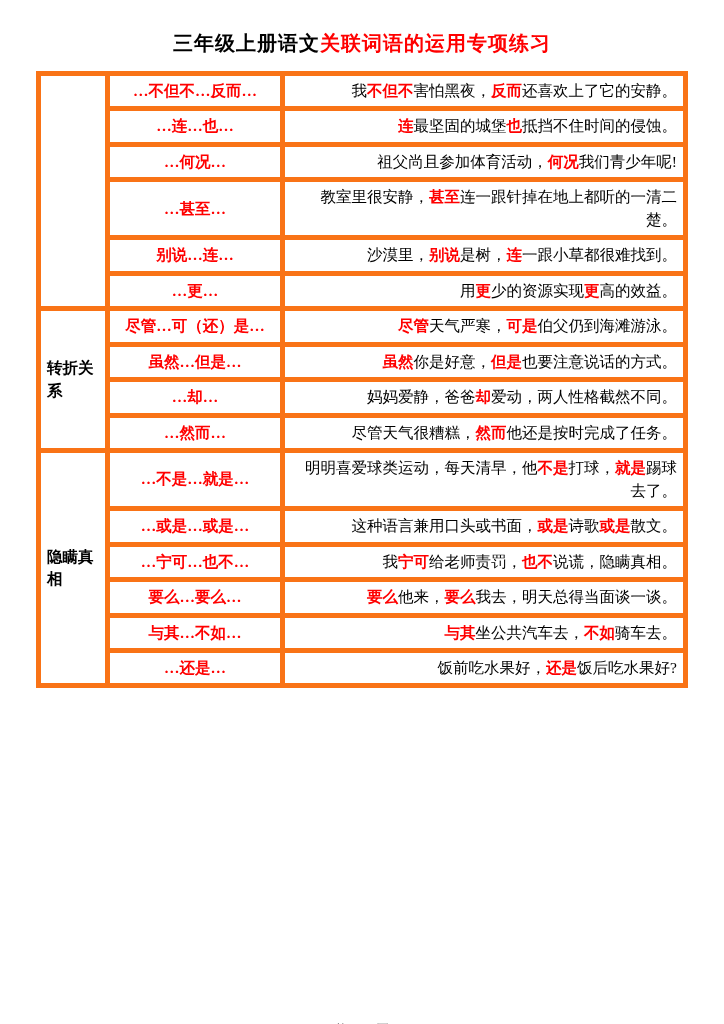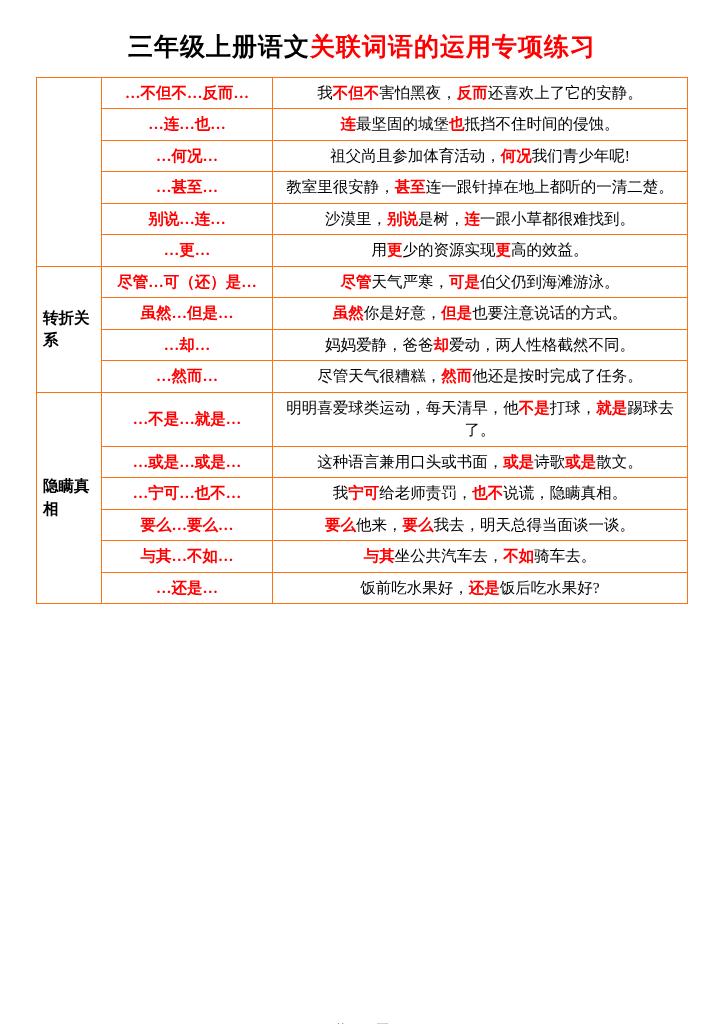--- a/index.html
+++ b/index.html
@@ -16,37 +16,37 @@
   }
   .page {
     width: 724px;
     height: 1024px;
     position: relative;
     box-sizing: border-box;
     padding: 0;
   }
   .title {
     text-align: center;
-    font-size: 25px;
+    font-size: 20px;
     font-weight: bold;
     letter-spacing: 1px;
     margin: 30px 0 14px 0;
     white-space: nowrap;
   }
   .title .t-black { color: #000000; }
   .title .t-red { color: #ff0000; }
 
   table.main {
     border-collapse: collapse;
     margin: 0 auto;
     width: 652px;
     table-layout: fixed;
   }
   table.main td {
-    border: 1px solid #f97316;
+    border: 5px solid #f97316;
     vertical-align: middle;
     padding: 4px 6px;
     font-size: 15.5px;
     line-height: 1.45;
   }
   td.cat {
     width: 52px;
     font-weight: bold;
     color: #000000;
     font-size: 16px;
@@ -59,21 +59,21 @@
     font-weight: bold;
     color: #ff0000;
     font-size: 16.5px;
     line-height: 1.45;
     padding: 5px 4px;
   }
   td.ex {
     color: #000000;
     font-size: 15.5px;
     padding: 5px 7px;
-    text-align: center;
+    text-align: right;
   }
   td.ex b {
     color: #ff0000;
     font-weight: bold;
   }
   .footer {
     position: absolute;
     bottom: 18px;
     left: 0;
     width: 100%;

